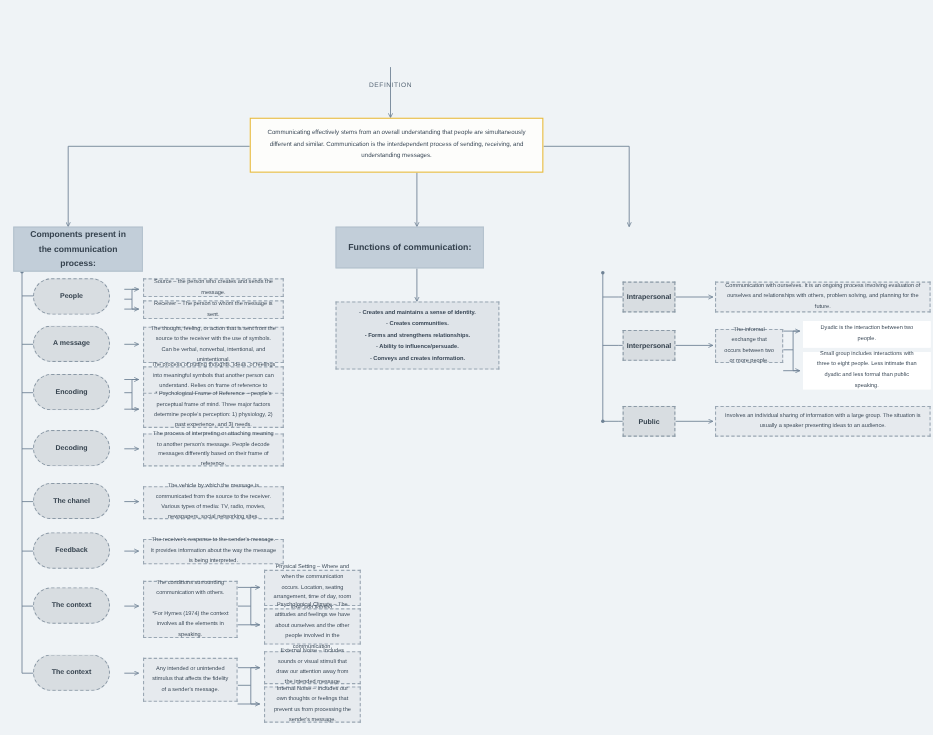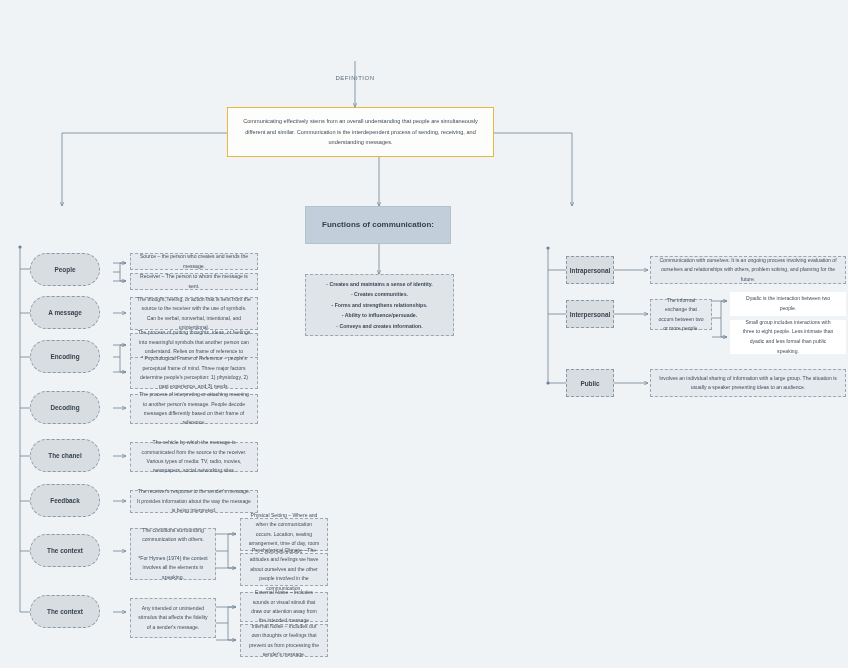--- a/index.html
+++ b/index.html
@@ -223,22 +223,25 @@
     </g>
   </svg>
 
 
   <div class="edge-label" style="left:330px; top:75px; width:50px;">DEFINITION</div>
 
   <div class="node definition" style="left:227px; top:107px; width:267px; height:50px;">
     <span>Communicating effectively stems from an overall understanding that people are simultaneously different and similar. Communication is the interdependent process of sending, receiving, and understanding messages.</span>
   </div>
 
-
-  <div class="node col-header mid" style="left:305px; top:206px; width:146px; height:38px;">
+  <div class="node col-header" style="left:12px; top:206px; width:118px; height:41px; padding:0 10px;">
+    <span>Components present in the communication process:</span>
+  </div>
+
+  <div class="node col-header mid" style="left:305px; top:206px; width:135px; height:38px;">
     <span>Functions of communication:</span>
   </div>
 
 
   <div class="node pill" style="left:30px; top:253px; width:70px; height:33px;">
     <span>People</span>
   </div>
   <div class="node pill" style="left:30px; top:296px; width:70px; height:33px;">
     <span>A message</span>
   </div>

